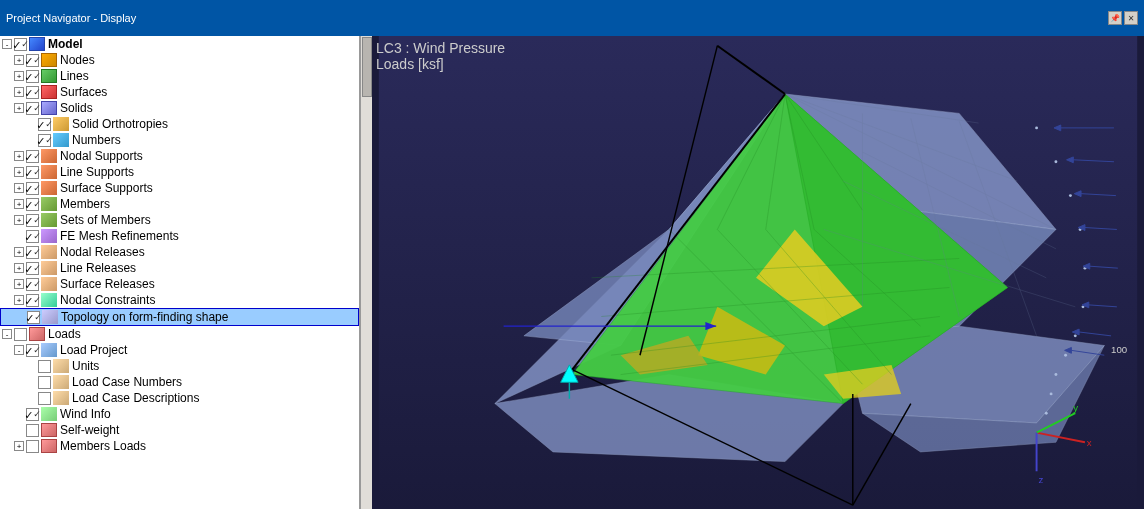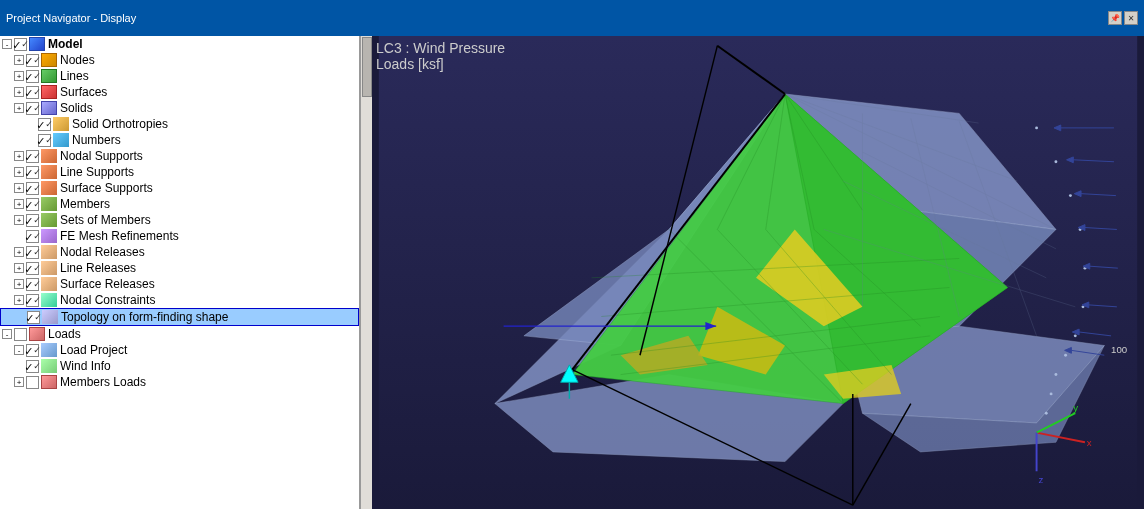--- a/index.html
+++ b/index.html
@@ -345,27 +345,51 @@
           <span class="item-label" style="font-weight: normal;">Loads</span>
         </div>
         <div class="tree-item indent-1">
           <span class="expand-btn">-</span>
           <span class="checkbox checked">
             <span style="display:inline-block;width:11px;height:11px;">✓</span>
           </span>
           <span class="item-icon icon-load-vals"></span>
           <span class="item-label">Load Project</span>
         </div>
+        <div class="tree-item indent-2">
+          <span class="expand-placeholder"></span>
+          <span class="checkbox"></span>
+          <span class="item-icon icon-units"></span>
+          <span class="item-label">Units</span>
+        </div>
+        <div class="tree-item indent-2">
+          <span class="expand-placeholder"></span>
+          <span class="checkbox"></span>
+          <span class="item-icon icon-units"></span>
+          <span class="item-label">Load Case Numbers</span>
+        </div>
+        <div class="tree-item indent-2">
+          <span class="expand-placeholder"></span>
+          <span class="checkbox"></span>
+          <span class="item-icon icon-units"></span>
+          <span class="item-label">Load Case Descriptions</span>
+        </div>
         <div class="tree-item indent-1">
           <span class="expand-placeholder"></span>
           <span class="checkbox checked">
             <span style="display:inline-block;width:11px;height:11px;">✓</span>
           </span>
           <span class="item-icon icon-info"></span>
           <span class="item-label">Wind Info</span>
+        </div>
+        <div class="tree-item indent-1">
+          <span class="expand-placeholder"></span>
+          <span class="checkbox"></span>
+          <span class="item-icon icon-loads"></span>
+          <span class="item-label">Self-weight</span>
         </div>
         <div class="tree-item indent-1">
           <span class="expand-btn">+</span>
           <span class="checkbox"></span>
           <span class="item-icon icon-loads"></span>
           <span class="item-label">Members Loads</span>
         </div>
       </div>
   </div>
 

